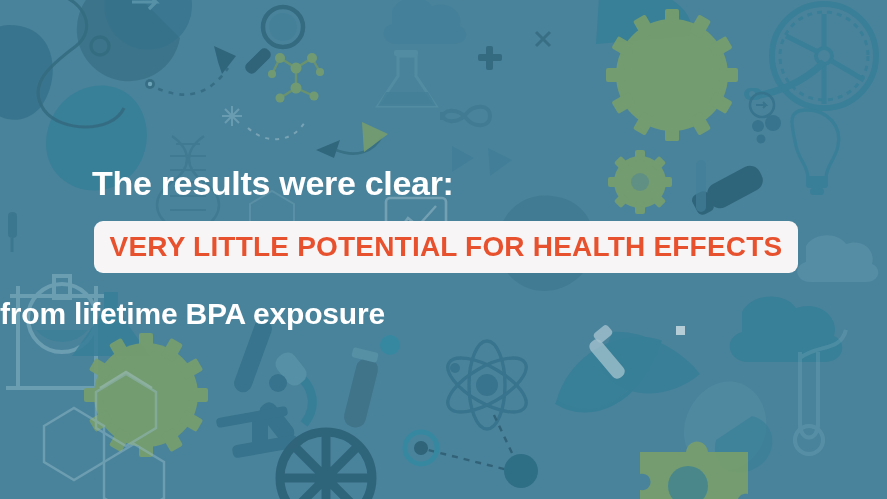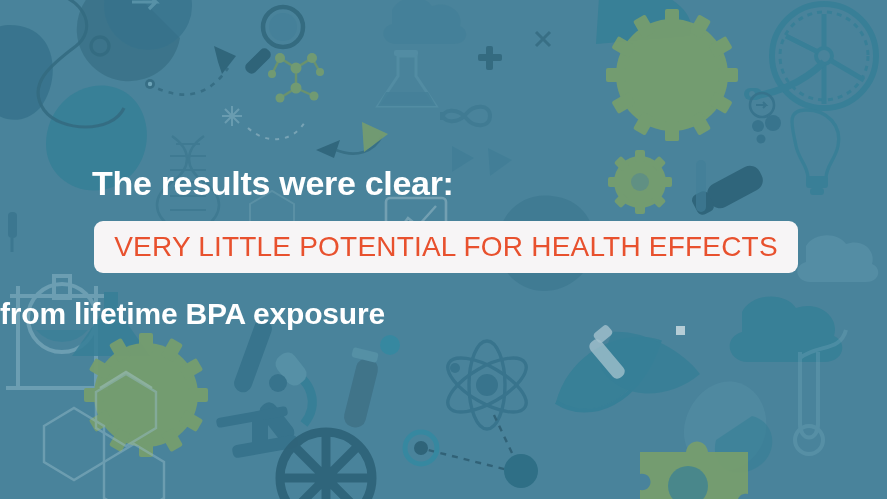--- a/index.html
+++ b/index.html
@@ -52,21 +52,21 @@
     height: 52px;
     background: #f7f5f6;
     border-radius: 9px;
     box-sizing: border-box;
     display: flex;
     align-items: center;
     justify-content: center;
   }
   .headline-2 {
     font-size: 28px;
-    font-weight: normal;
+    font-weight: bold;
     color: #e8512e;
     letter-spacing: 0.2px;
     white-space: nowrap;
   }
   .headline-3 {
     position: absolute;
     left: 0;
     top: 297px;
     width: 798px;
     text-align: left;

